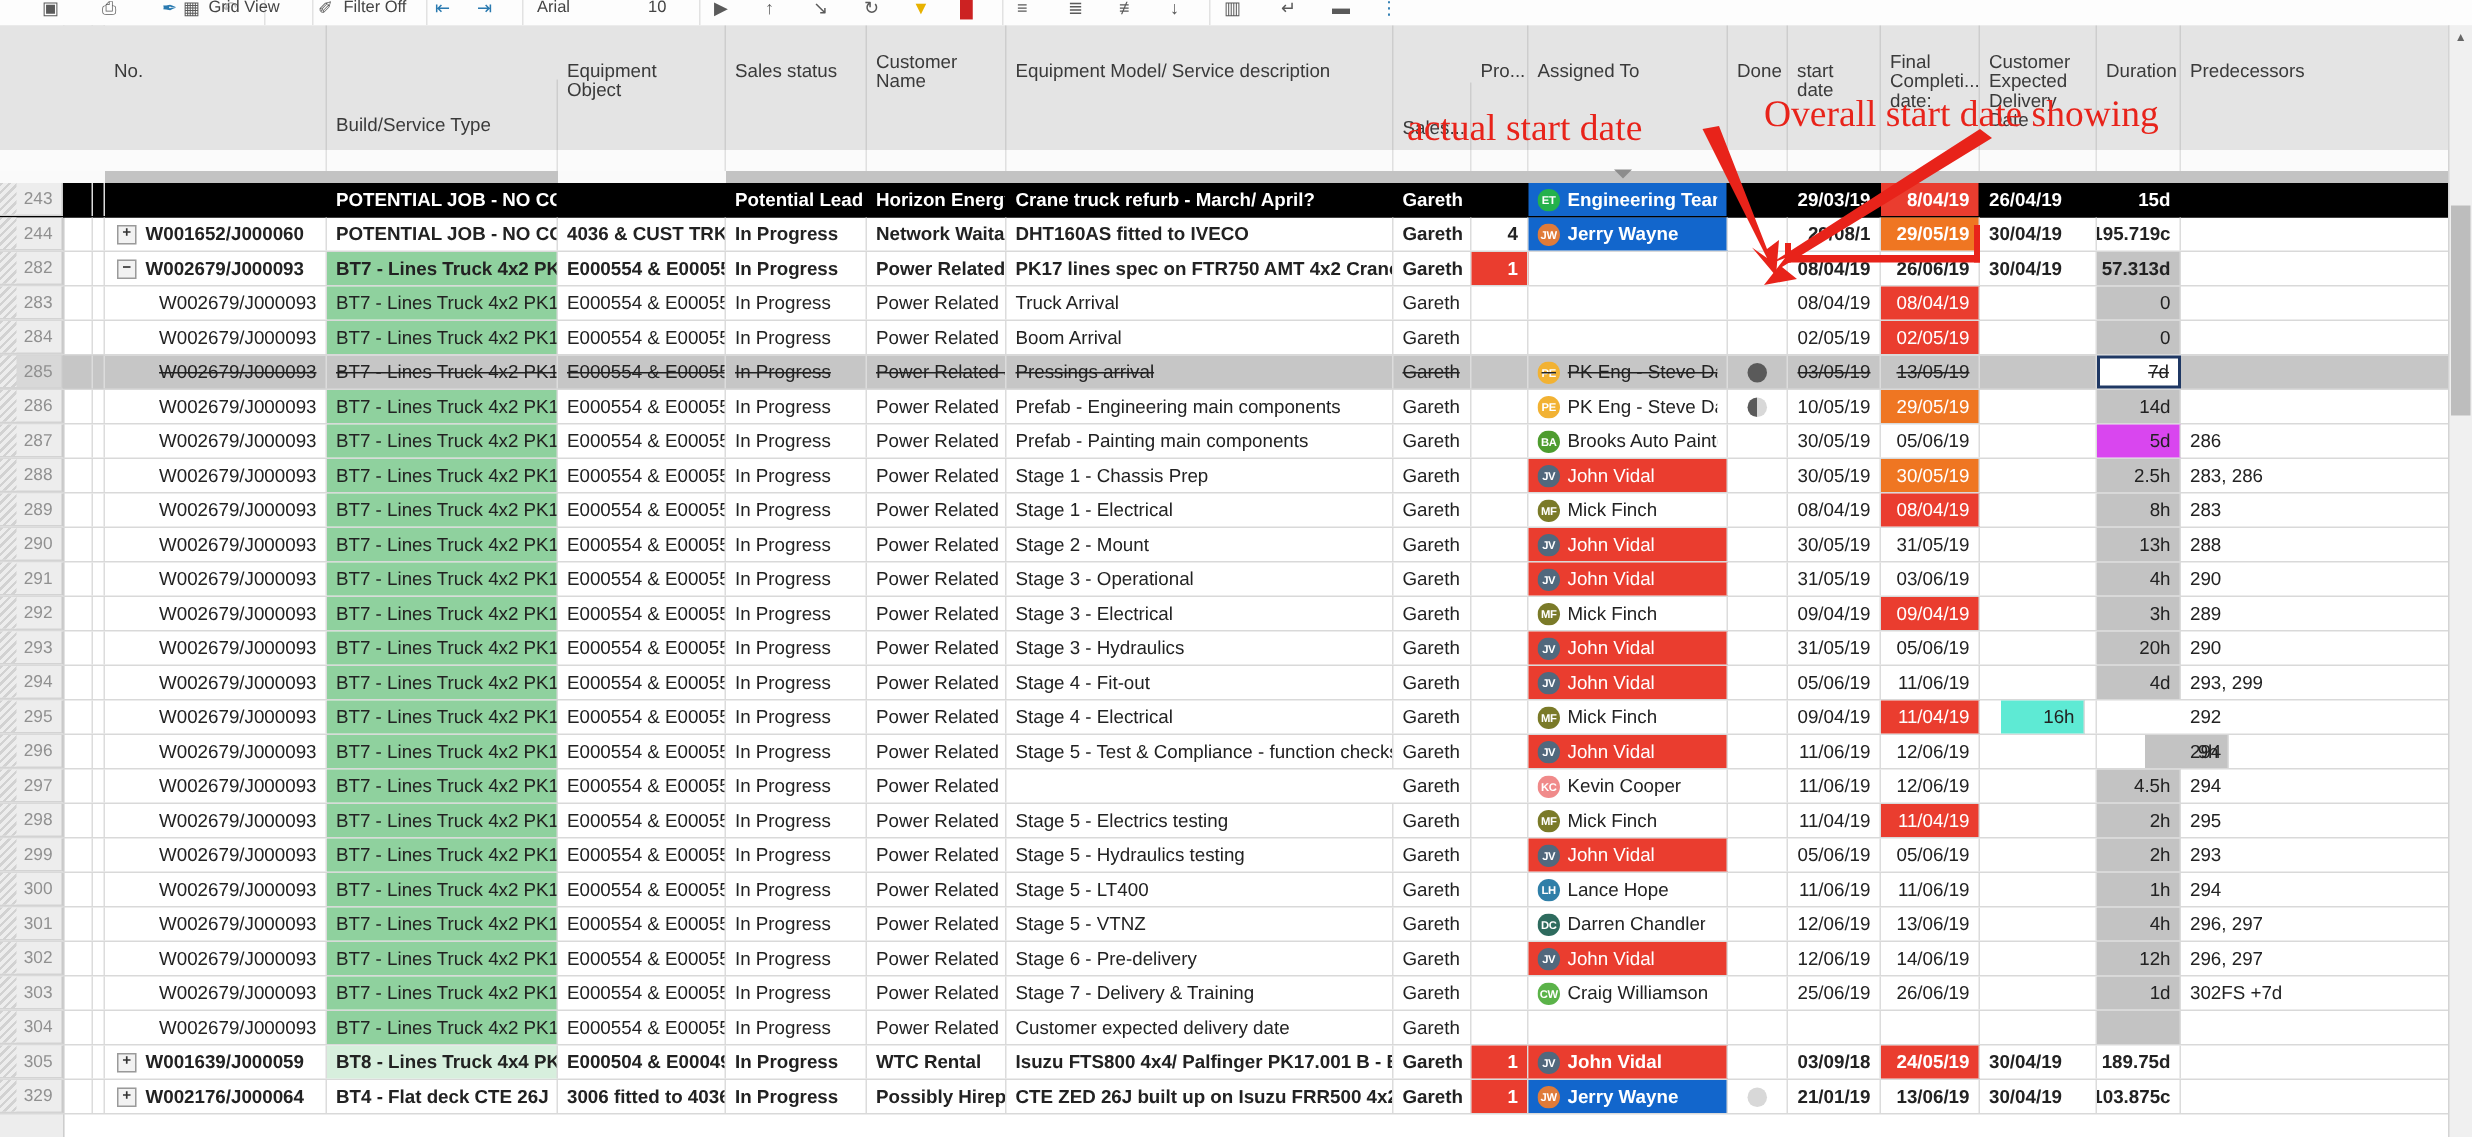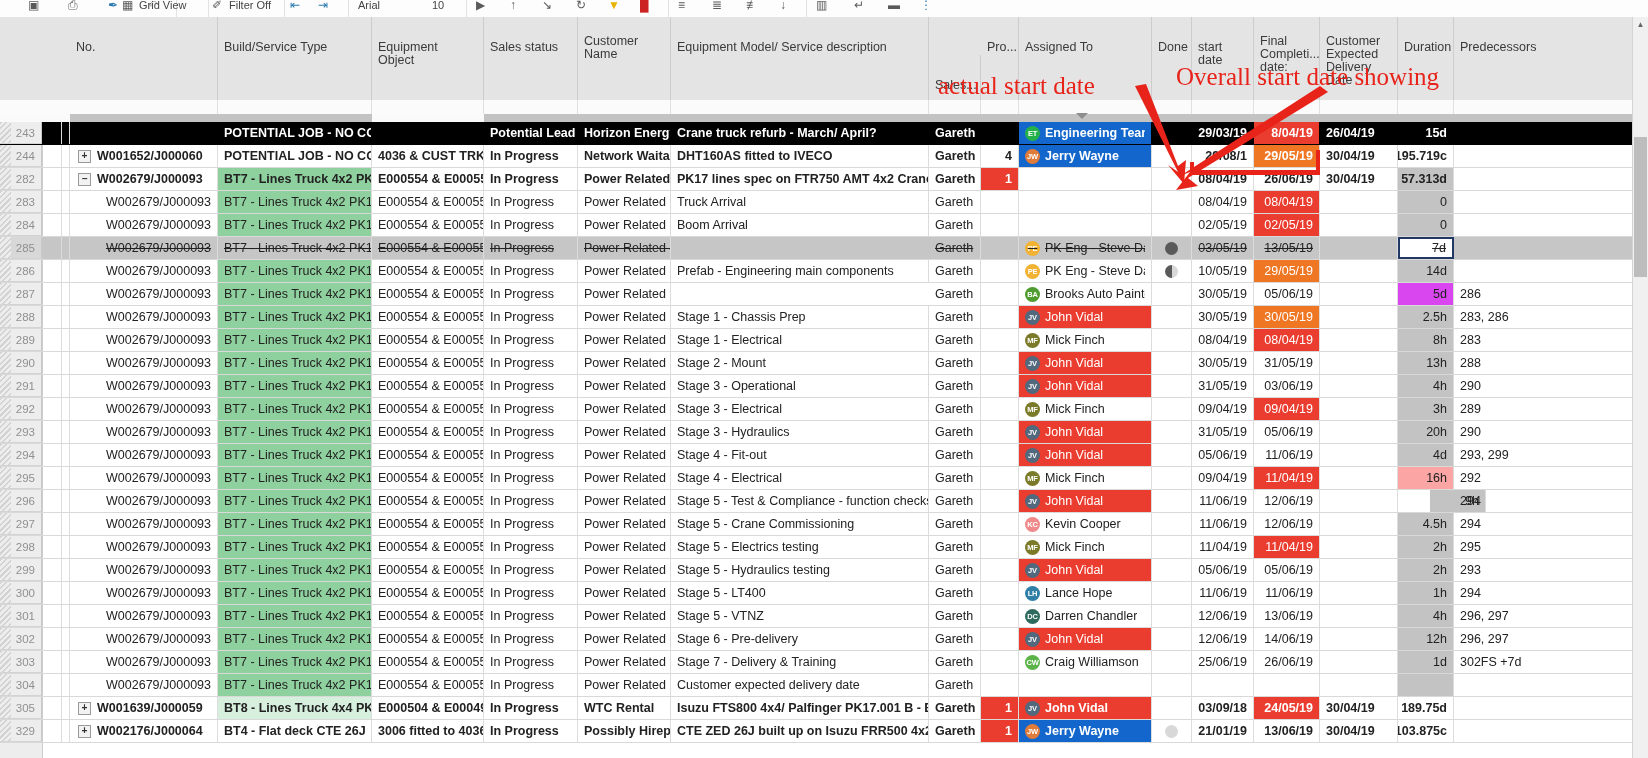--- a/index.html
+++ b/index.html
@@ -233,21 +233,21 @@
 
   <div class="grid">
 
     <div class="gutter"></div>
     <div style="position:absolute;left:42px;top:0;width:20px;height:83px;background:#e4e4e4;border-right:1px solid #cdcdcd;box-sizing:border-box;"></div>
     <div style="position:absolute;left:62px;top:0;width:8px;height:83px;background:#e4e4e4;border-right:1px solid #cdcdcd;box-sizing:border-box;"></div>
 
     <div class="colhead"></div>
     <div id="headers">
         <div class="ch" style="left: 70px; width: 148px;">No.</div>
-        <div class="ch" style="left: 218px; width: 154px;">Build/Service Type</div>
+        <div class="ch" style="left: 218px; width: 154px; margin-top: 36px;">Build/Service Type</div>
         <div class="ch" style="left: 372px; width: 112px;">Equipment Object</div>
         <div class="ch" style="left: 484px; width: 94px;">Sales status</div>
         <div class="ch wrap" style="left: 578px; width: 93px;">Customer Name</div>
         <div class="ch" style="left: 671px; width: 258px;">Equipment Model/ Service description</div>
         <div class="ch" style="left: 929px; width: 52px; margin-top: 38px;">Sales...</div>
         <div class="ch" style="left: 981px; width: 38px;">Pro...</div>
         <div class="ch" style="left: 1019px; width: 133px;">Assigned To</div>
         <div class="ch" style="left: 1152px; width: 40px;">Done</div>
         <div class="ch" style="left: 1192px; width: 62px;">start date</div>
         <div class="ch wrap" style="left: 1254px; width: 66px;">Final Completi... date:</div>
@@ -537,20 +537,23 @@
           </div>
           <div class="cell" style="left: 372px; width: 112px;">
             <span>E000554 &amp; E000552</span>
           </div>
           <div class="cell" style="left: 484px; width: 94px;">
             <span>In Progress</span>
           </div>
           <div class="cell" style="left: 578px; width: 93px;">
             <span>Power Related 4</span>
           </div>
+          <div class="cell" style="left: 671px; width: 258px;">
+            <span>Pressings arrival</span>
+          </div>
           <div class="cell" style="left: 929px; width: 52px;">
             <span>Gareth</span>
           </div>
           <div class="cell num" style="left: 981px; width: 38px;">
             <span></span>
           </div>
           <div class="cell" style="left: 1019px; width: 133px;">
             <div class="assignee">
               <span class="av" style="background: rgb(242, 178, 51);">PE</span>
               <span class="nm">PK Eng - Steve Dal</span>
@@ -640,20 +643,23 @@
           </div>
           <div class="cell" style="left: 372px; width: 112px;">
             <span>E000554 &amp; E000552</span>
           </div>
           <div class="cell" style="left: 484px; width: 94px;">
             <span>In Progress</span>
           </div>
           <div class="cell" style="left: 578px; width: 93px;">
             <span>Power Related S</span>
           </div>
+          <div class="cell" style="left: 671px; width: 258px;">
+            <span>Prefab - Painting main components</span>
+          </div>
           <div class="cell" style="left: 929px; width: 52px;">
             <span>Gareth</span>
           </div>
           <div class="cell num" style="left: 981px; width: 38px;">
             <span></span>
           </div>
           <div class="cell" style="left: 1019px; width: 133px;">
             <div class="assignee">
               <span class="av" style="background: rgb(78, 156, 47);">BA</span>
               <span class="nm">Brooks Auto Painter</span>
@@ -1070,21 +1076,21 @@
           <div class="cell ctr" style="left: 1152px; width: 40px;"></div>
           <div class="cell num" style="left: 1192px; width: 62px;">
             <span>09/04/19</span>
           </div>
           <div class="cell num" style="left: 1254px; width: 66px; background: rgb(234, 61, 47); color: rgb(255, 255, 255);">
             <span>11/04/19</span>
           </div>
           <div class="cell" style="left: 1320px; width: 78px;">
             <span></span>
           </div>
-          <div class="cell num" style="left: 1398px; width: 56px; background: #fca5a5;">
+          <div class="cell num" style="left: 1334px; width: 56px; background: #5eead4;">
             <span>16h</span>
           </div>
           <div class="cell" style="left: 1454px; width: 179px;">
             <span>292</span>
           </div>
         </div>
         <div class="row" style="height: 23px;">
           <div class="rn">296</div>
           <div style="position: absolute; left: 42px; top: 0px; width: 20px; height: 100%; border-right: 1px solid rgb(220, 220, 220); box-sizing: border-box; background: transparent;"></div>
           <div style="position: absolute; left: 62px; top: 0px; width: 8px; height: 100%; border-right: 1px solid rgb(220, 220, 220); box-sizing: border-box; background: transparent;"></div>
@@ -1146,23 +1152,20 @@
             <span>BT7 - Lines Truck 4x2 PK17</span>
           </div>
           <div class="cell" style="left: 372px; width: 112px;">
             <span>E000554 &amp; E000552</span>
           </div>
           <div class="cell" style="left: 484px; width: 94px;">
             <span>In Progress</span>
           </div>
           <div class="cell" style="left: 578px; width: 93px;">
             <span>Power Related S</span>
-          </div>
-          <div class="cell" style="left: 671px; width: 258px;">
-            <span>Stage 5 - Crane Commissioning</span>
           </div>
           <div class="cell" style="left: 929px; width: 52px;">
             <span>Gareth</span>
           </div>
           <div class="cell num" style="left: 981px; width: 38px;">
             <span></span>
           </div>
           <div class="cell" style="left: 1019px; width: 133px;">
             <div class="assignee">
               <span class="av" style="background: rgb(240, 138, 138);">KC</span>

